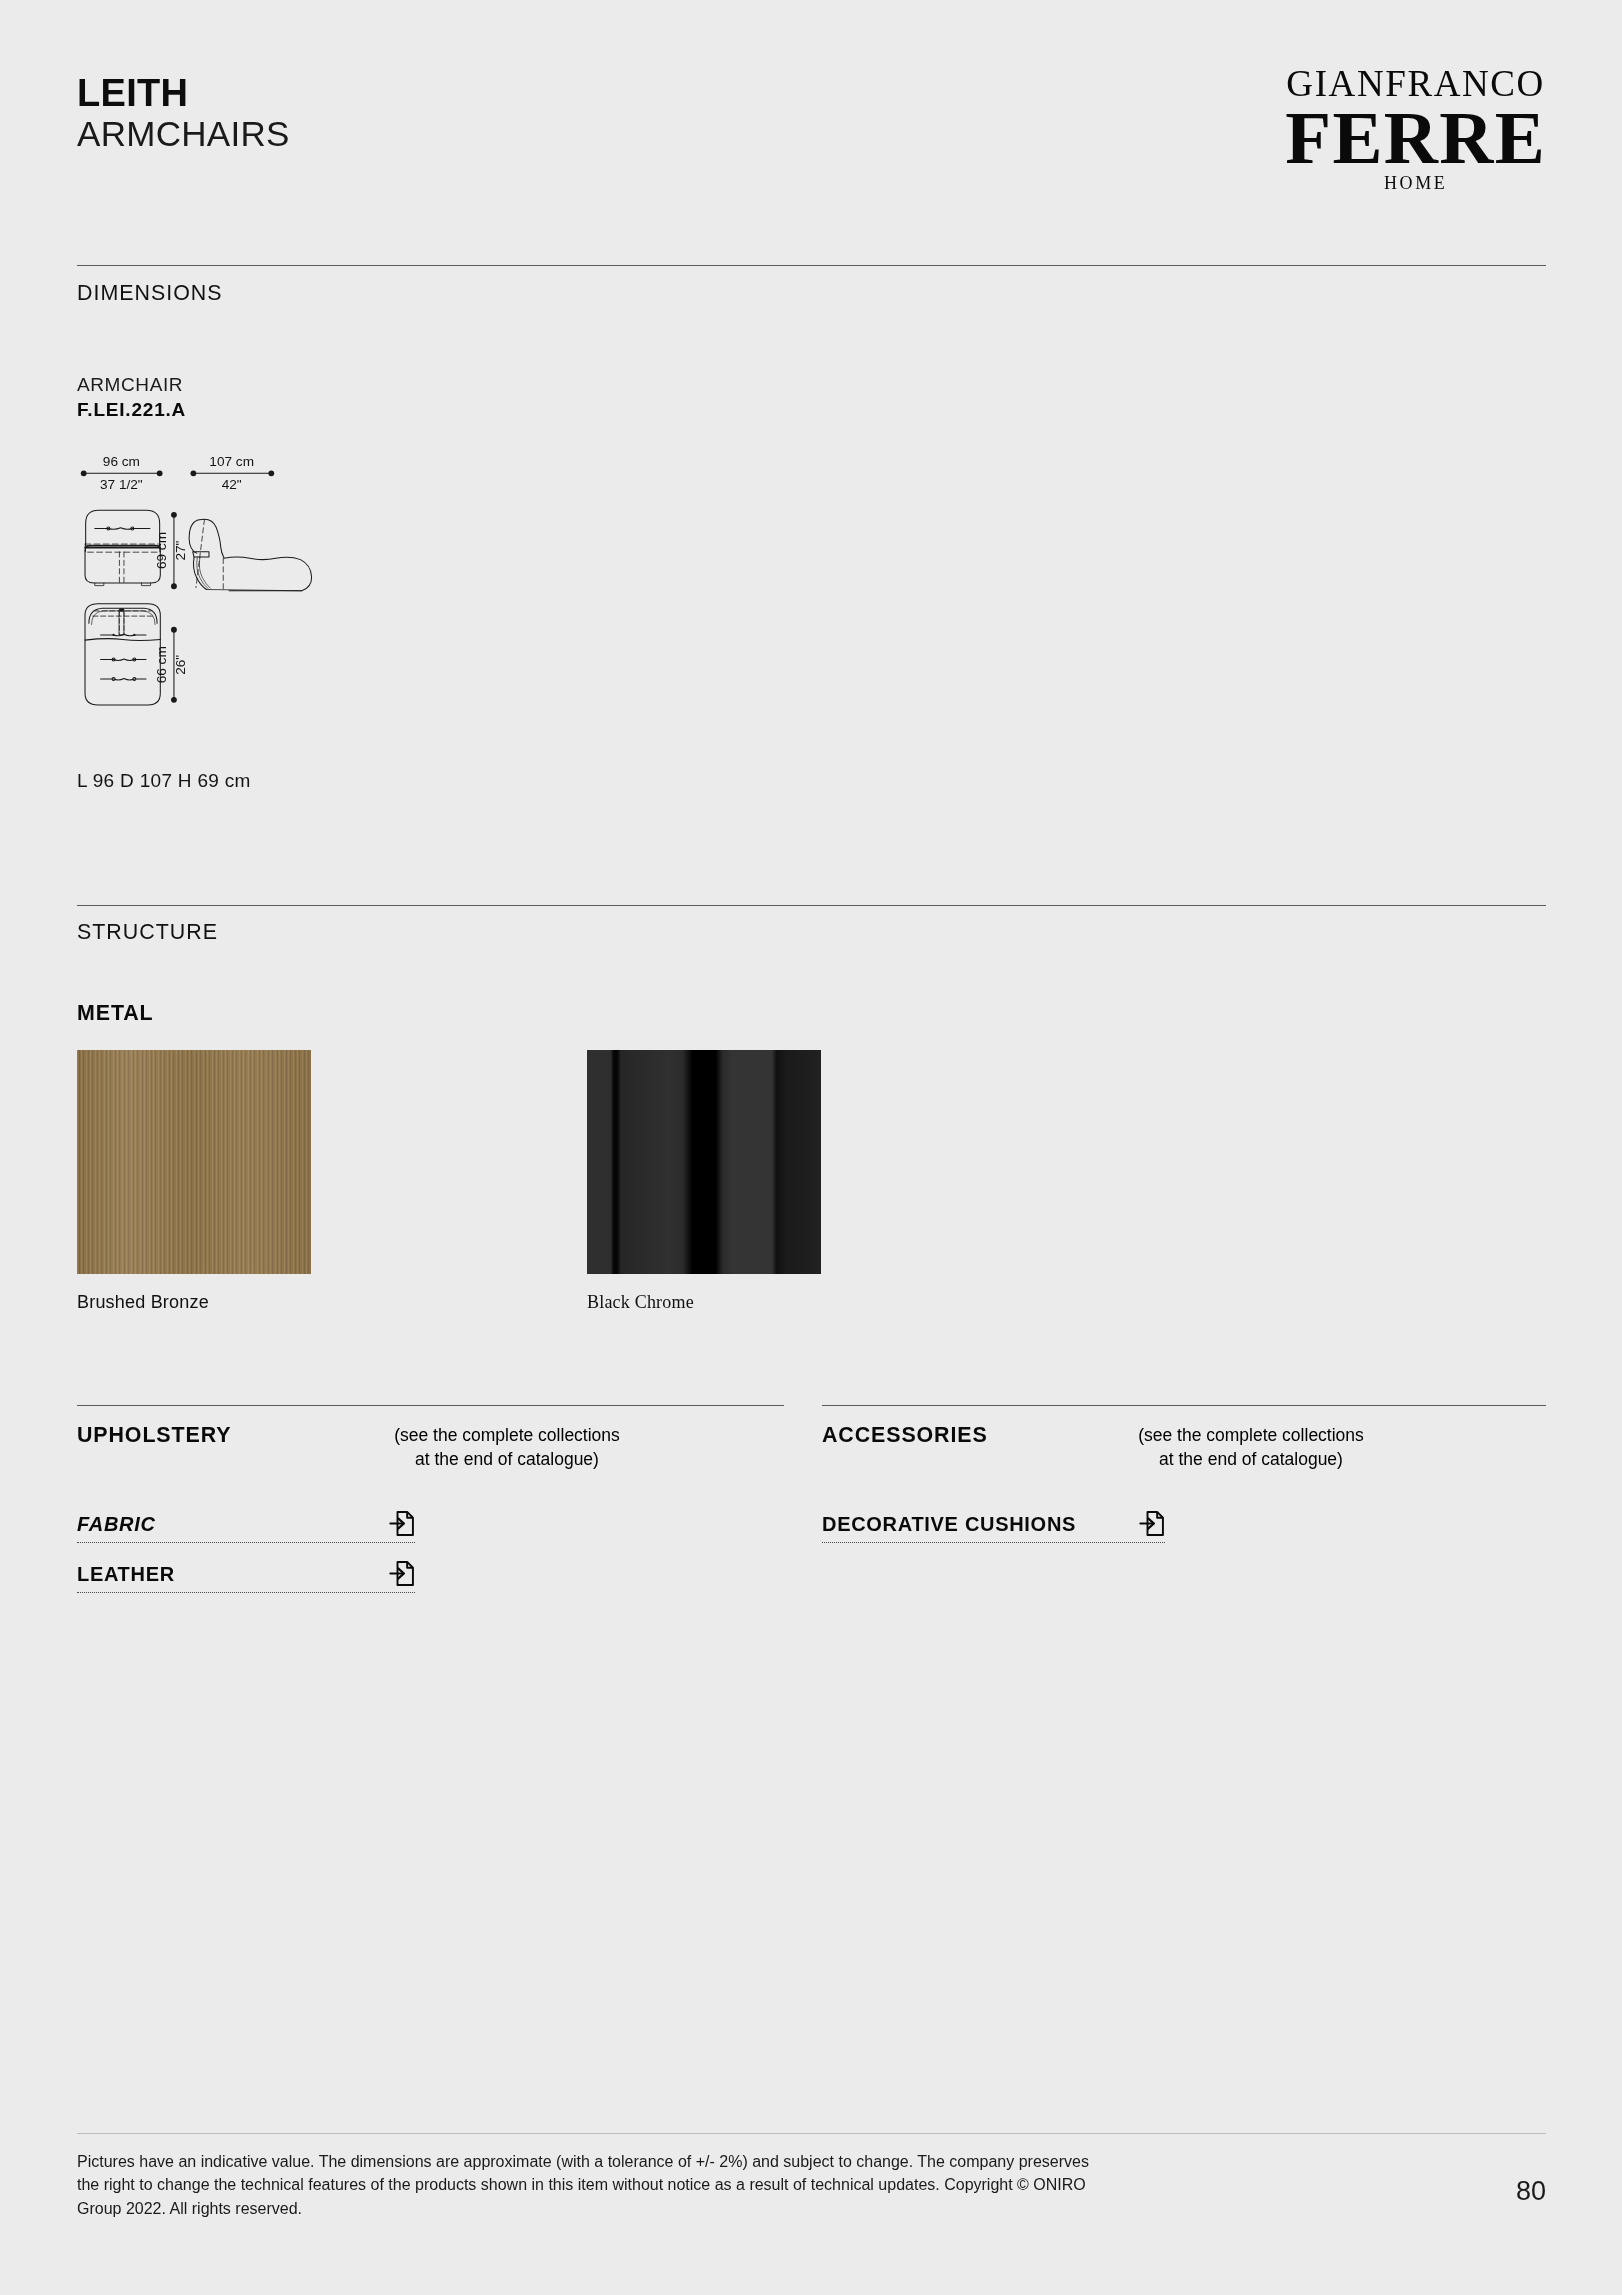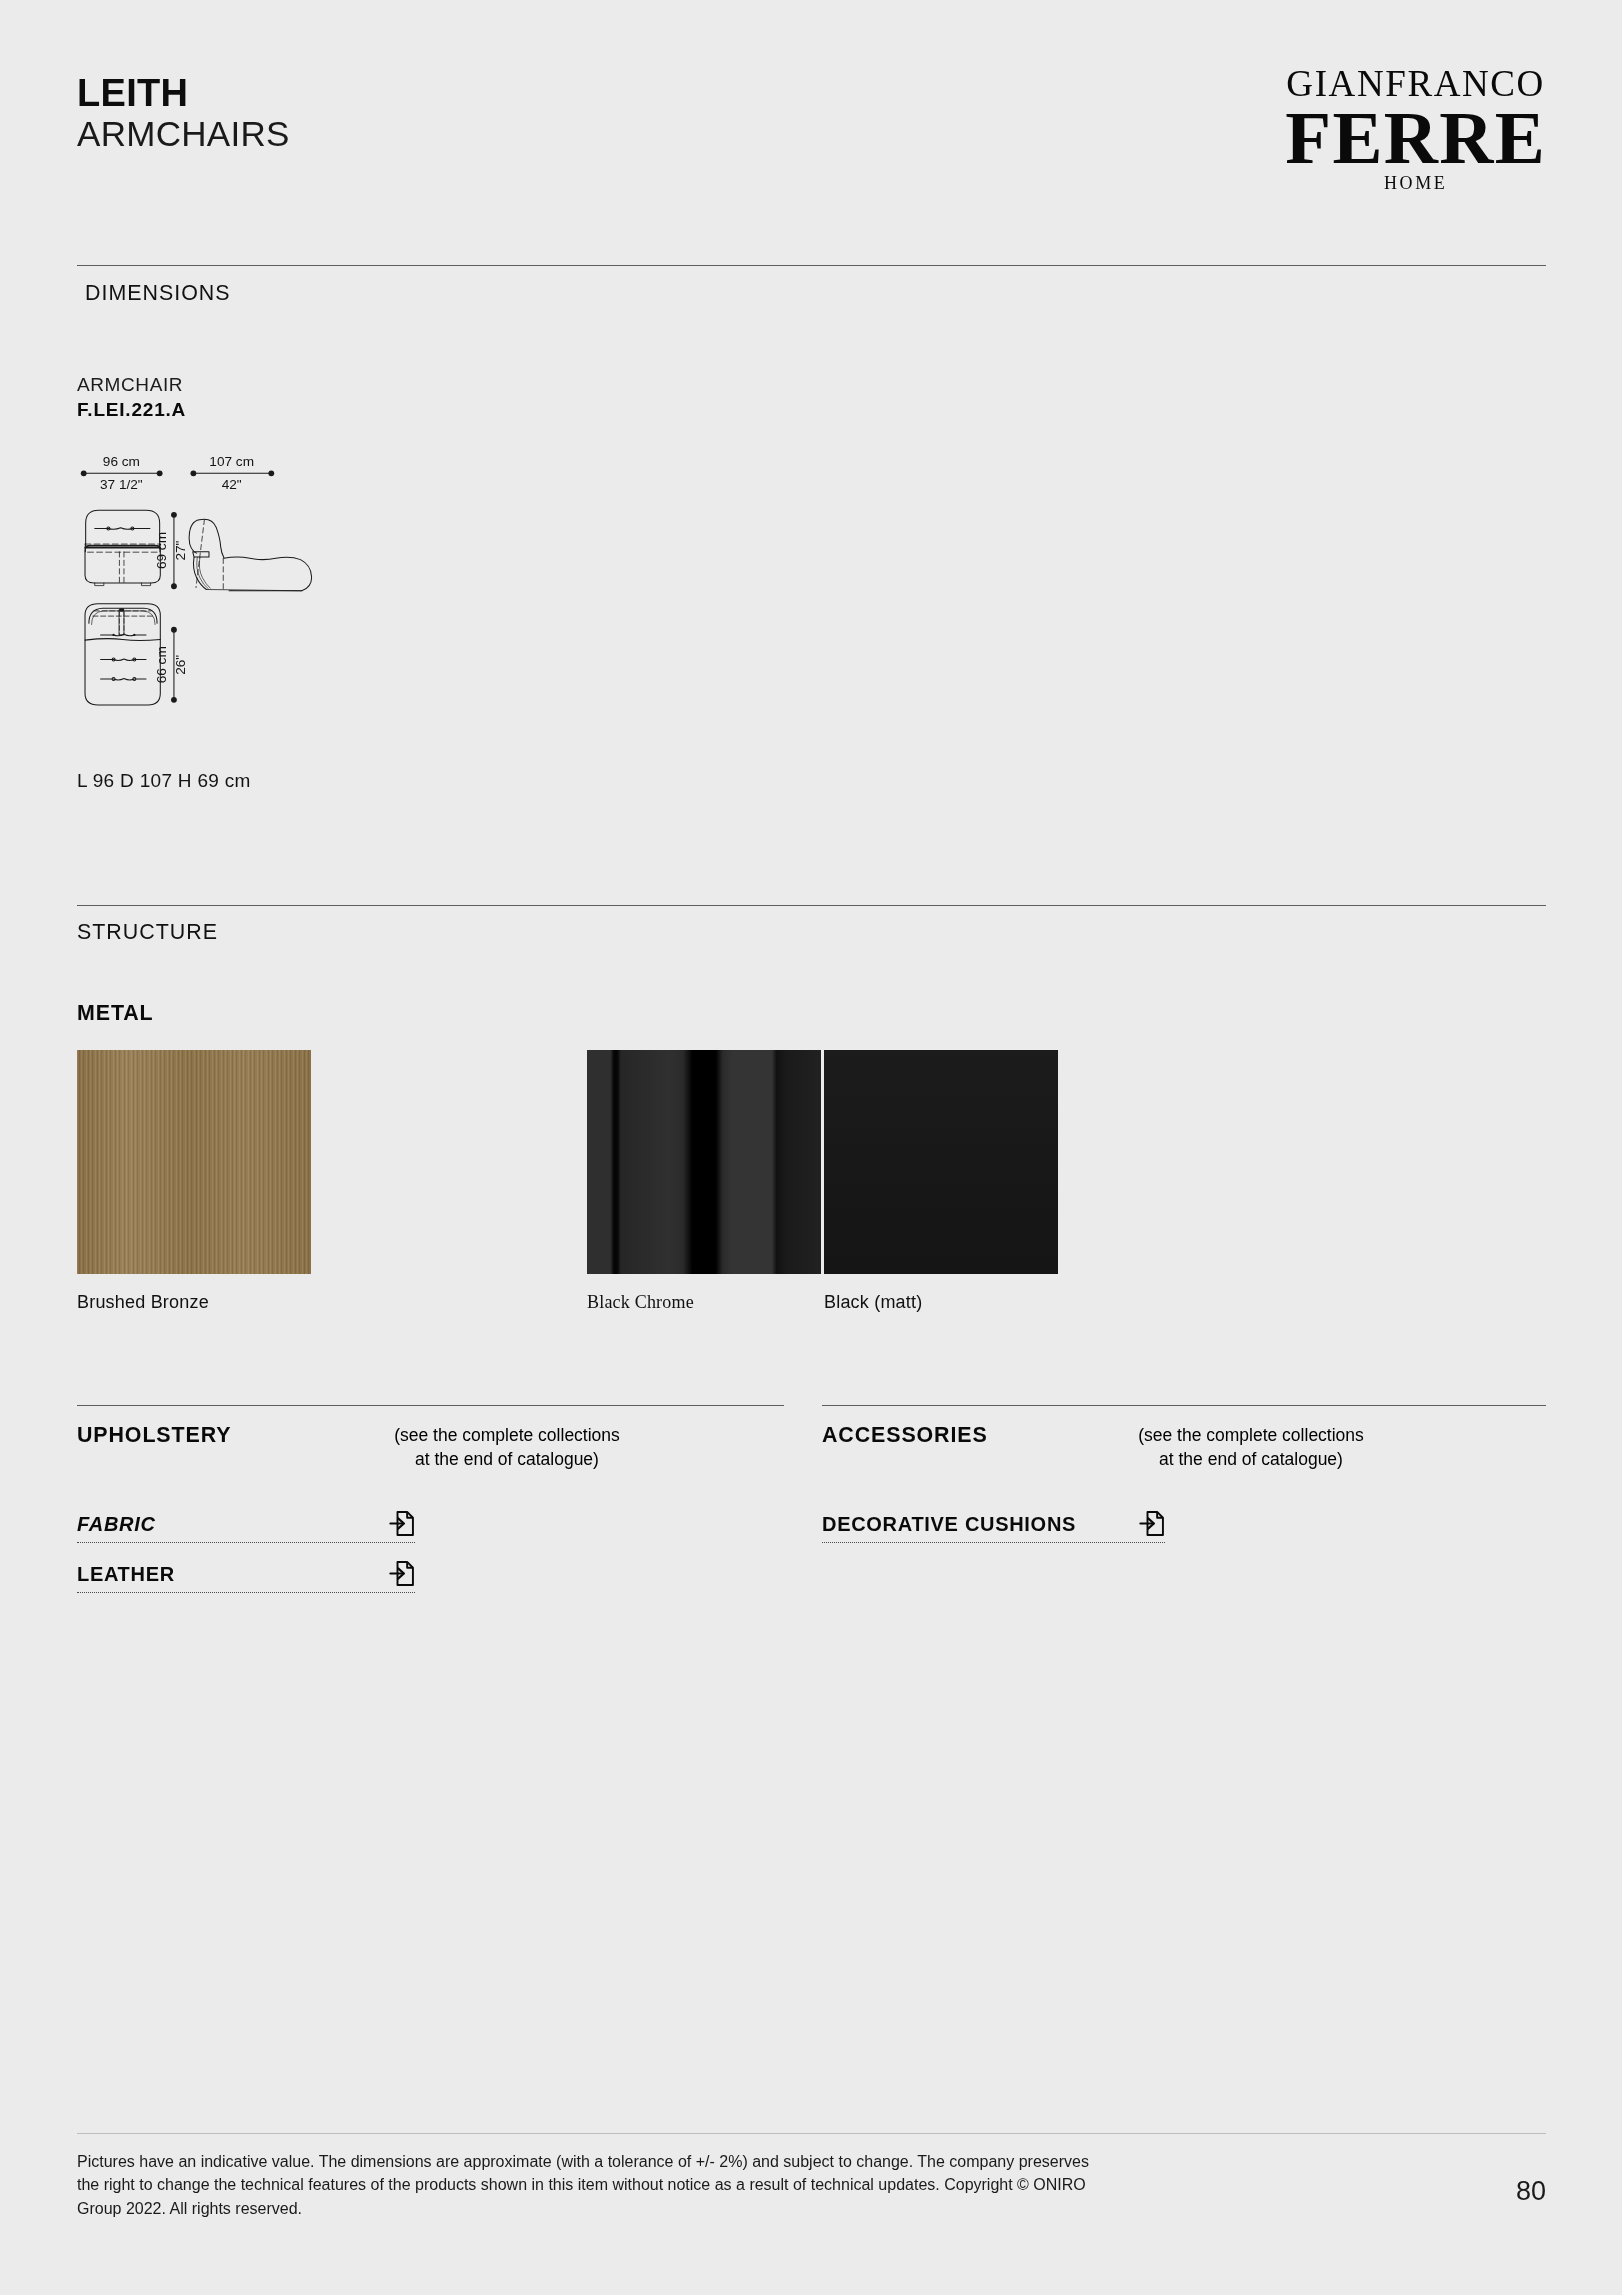--- a/index.html
+++ b/index.html
@@ -87,21 +87,21 @@
   .rule-accessories{ left: 822px; right: 77px; top: 1405px; }
 
   
   .section-title {
     position: absolute;
     font-size: 21.4px;
     font-weight: 400;
     letter-spacing: 1px;
     color: #121212;
   }
-  .t-dimensions { left: 77px; top: 281px; margin-left: 8px; }
+  .t-dimensions { left: 77px; top: 281px; }
   .t-structure  { left: 77px; top: 920px; }
 
   .section-title-bold {
     position: absolute;
     font-size: 21.4px;
     font-weight: 700;
     letter-spacing: 0.9px;
     color: #0a0a0a;
   }
   .t-metal       { left: 77px; top: 1001px; }
@@ -414,24 +414,20 @@
 
   <div class="swatches">
     <div class="swatch-item" style="left:0px;">
       <div class="swatch-chip chip-bronze"></div>
       <div class="swatch-label">Brushed Bronze</div>
     </div>
     <div class="swatch-item" style="left:510px;font-family:Liberation Serif, serif;">
       <div class="swatch-chip chip-blackchrome"></div>
       <div class="swatch-label">Black Chrome</div>
     </div>
-    <div class="swatch-item" style="left:747px;">
-      <div class="swatch-chip chip-blackmatt"></div>
-      <div class="swatch-label">Black (matt)</div>
-    </div>
   </div>
 
   <div class="rule rule-upholstery"></div>
   <div class="section-title-bold t-upholstery">UPHOLSTERY</div>
   <div class="note note-uph">(see the complete collections
 at the end of catalogue)</div>
 
   <div class="link-row row-fabric">
     <span class="link-label">FABRIC</span>
     <span class="link-icon">

